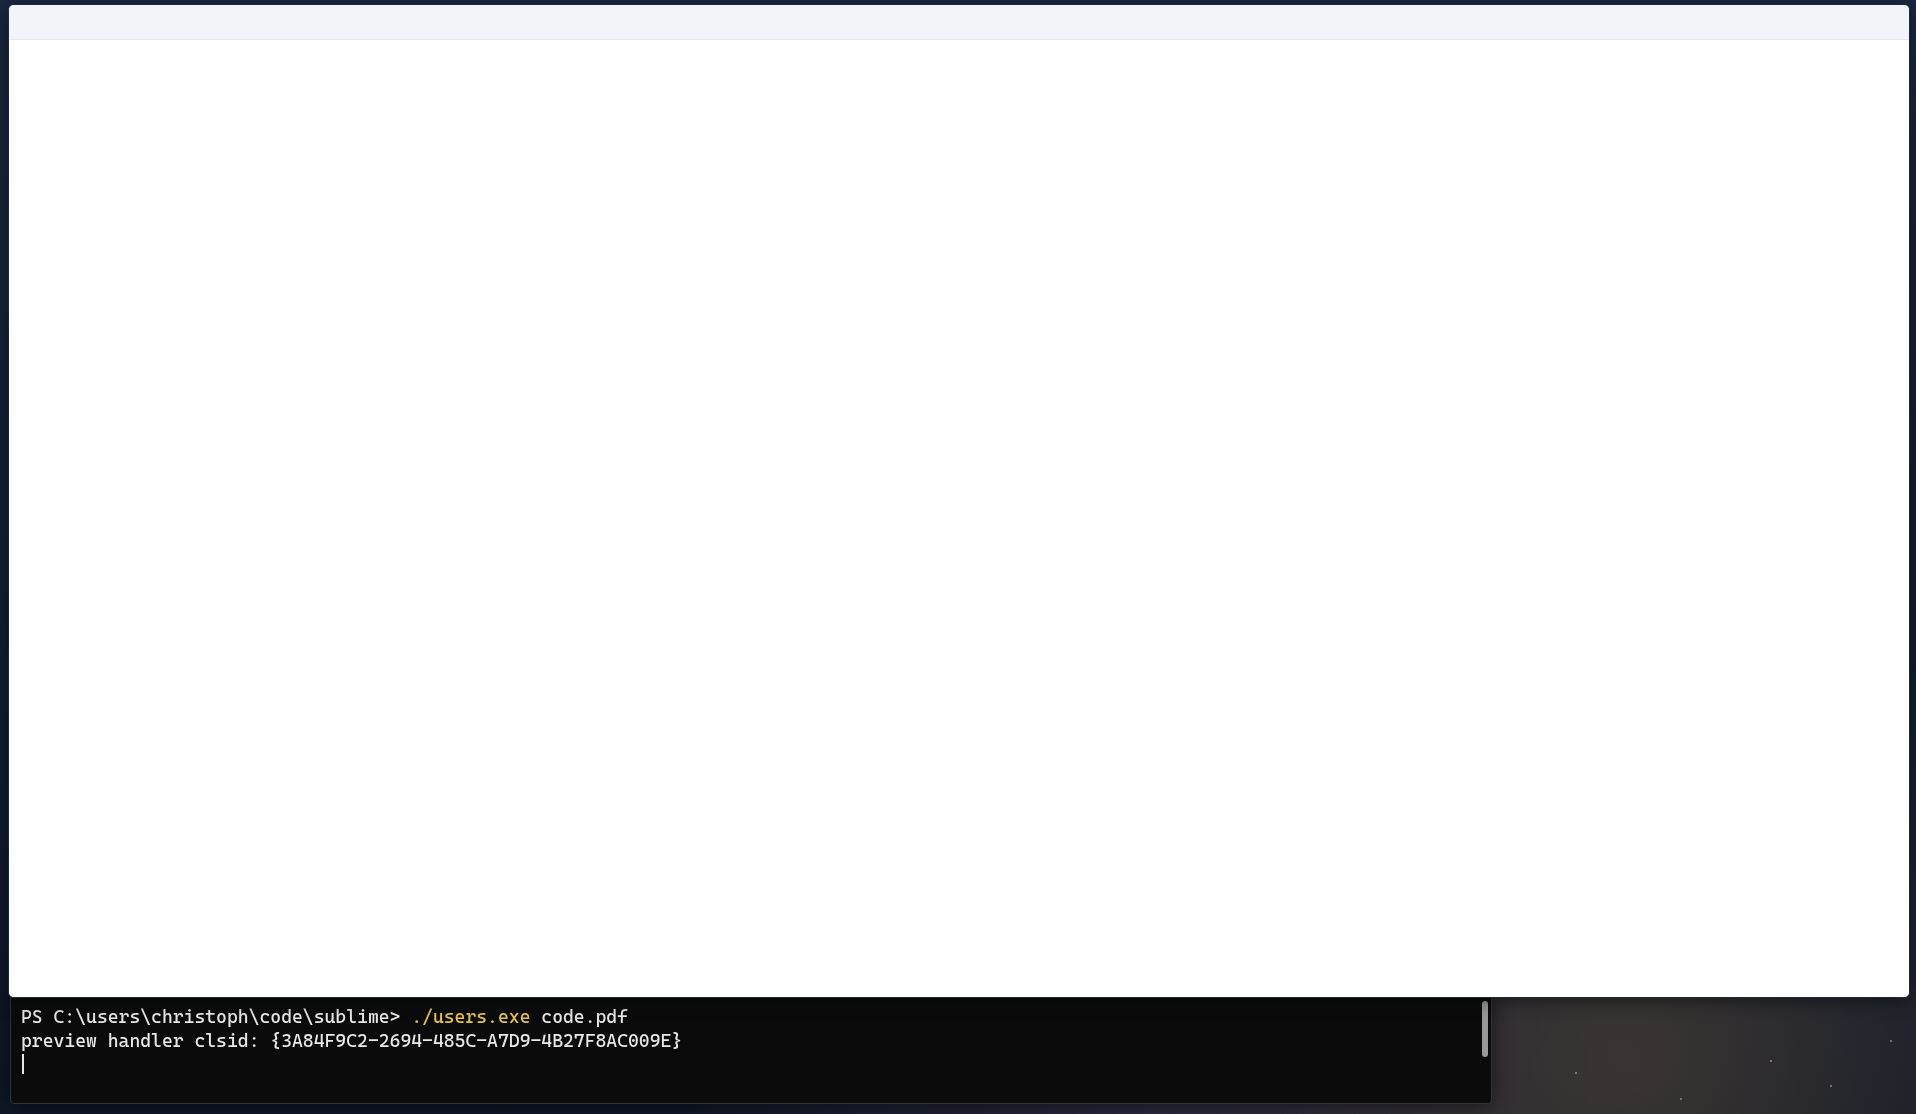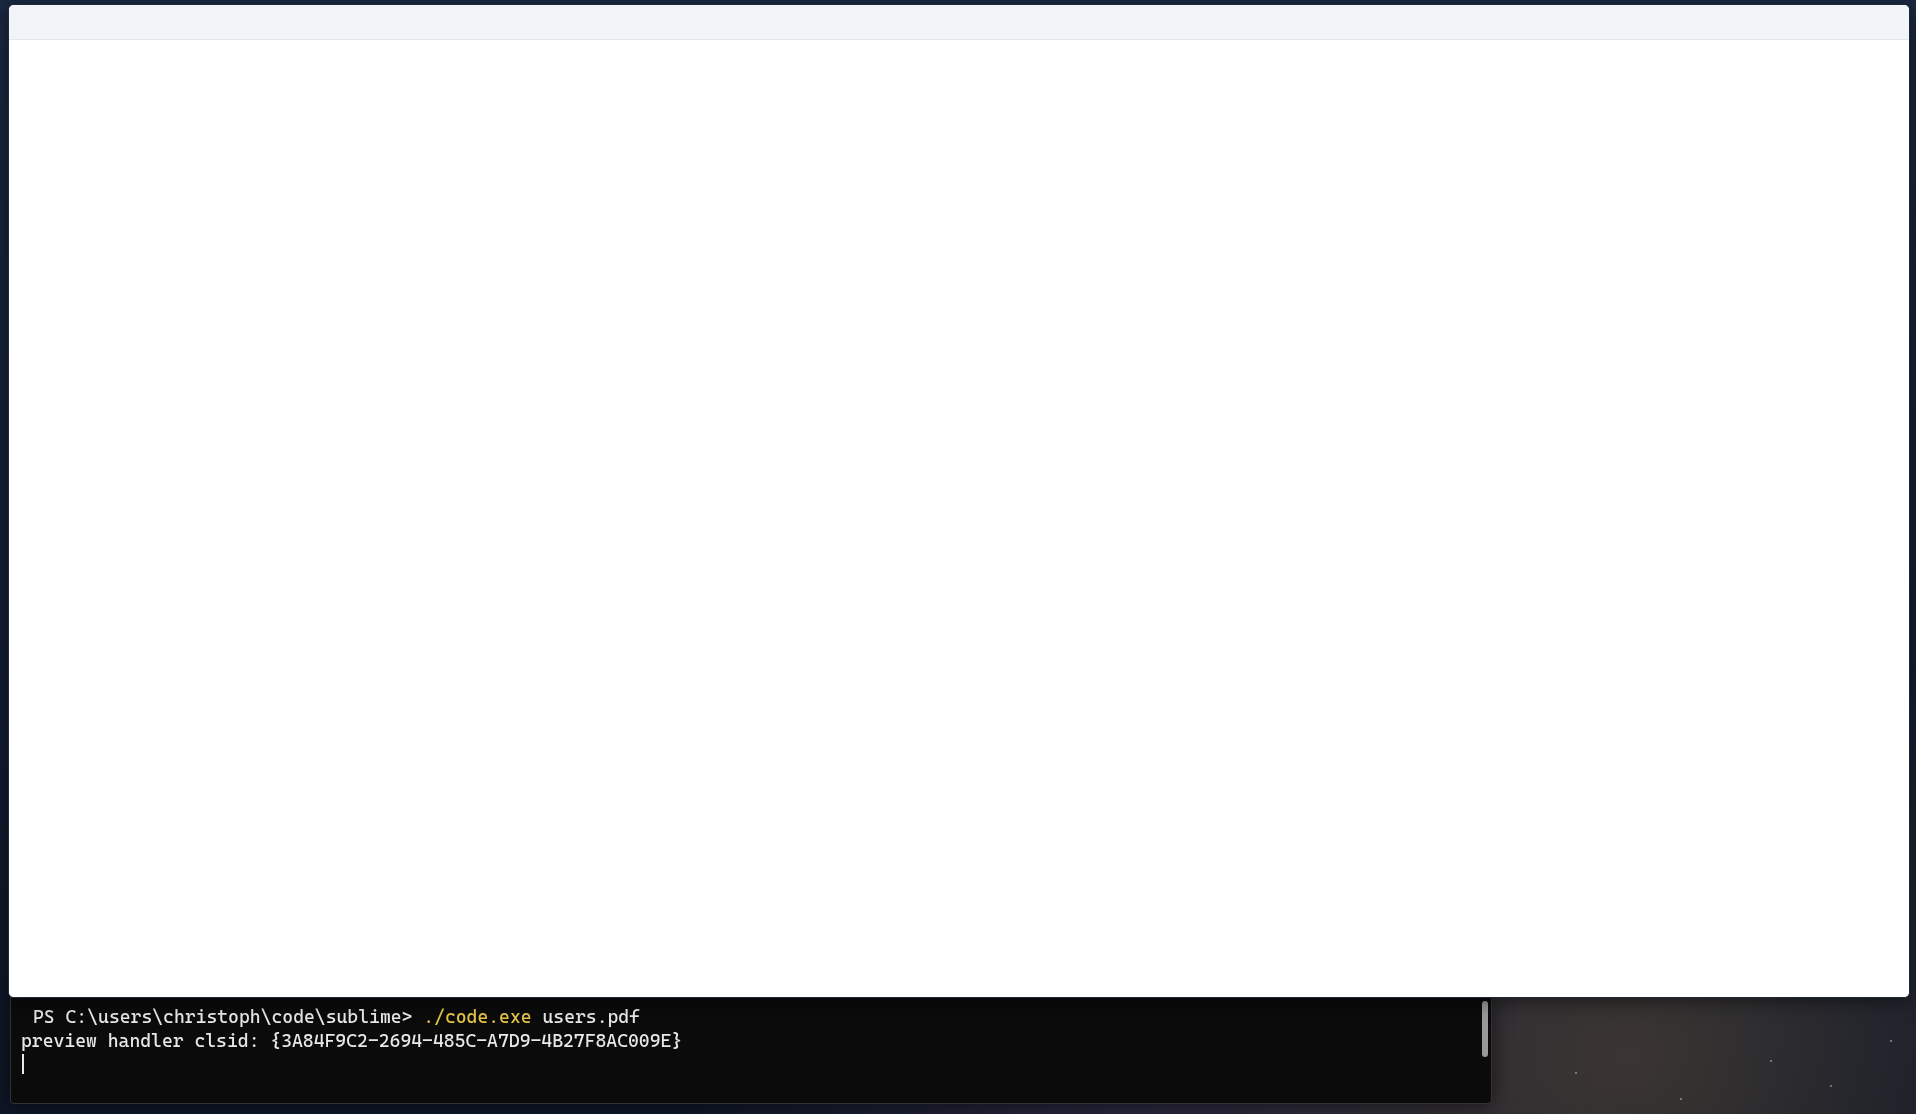--- a/index.html
+++ b/index.html
@@ -63,21 +63,21 @@
     box-shadow: 0 0 20px rgba(0,0,0,0.6);
     box-sizing: border-box;
     padding: 8px 10px 6px 10px;
     font-family: "Cascadia Mono", "Consolas", "Menlo", "DejaVu Sans Mono", monospace;
     font-size: 18.5px;
     line-height: 24px;
     color: #e8e8e8;
     overflow: hidden;
   }
   .terminal-line { white-space: pre; }
-  .ps-prompt  { color: #e8e8e8; margin-left: 12px; }
+  .ps-prompt  { color: #e8e8e8; }
   .ps-cmd     { color: #e7c547; } 
   .ps-arg     { color: #e8e8e8; }
 
   .terminal-scrollbar {
     position: absolute;
     right: 3px;
     top: 4px;
     width: 6px;
     height: 56px;
     background: #c9c9c9;
@@ -101,21 +101,21 @@
 
 <div class="desktop-backdrop">
   <span class="star" style="left:1770px; top:1060px;"></span>
   <span class="star" style="left:1830px; top:1085px;"></span>
   <span class="star" style="left:1680px; top:1098px;"></span>
   <span class="star" style="left:1890px; top:1040px;"></span>
   <span class="star" style="left:1575px; top:1072px;"></span>
 </div>
 
 <div class="terminal-window">
-  <div class="terminal-line"><span class="ps-prompt">PS C:\users\christoph\code\sublime&gt; </span><span class="ps-cmd">./code.exe</span><span class="ps-arg"> users.pdf</span></div>
+  <div class="terminal-line"><span class="ps-prompt">PS C:\users\christoph\code\sublime&gt; </span><span class="ps-cmd">./users.exe</span><span class="ps-arg"> code.pdf</span></div>
   <div class="terminal-line">preview handler clsid: {3A84F9C2-2694-485C-A7D9-4B27F8AC009E}</div>
   <div class="terminal-line"><span class="terminal-cursor"></span></div>
   <div class="terminal-scrollbar"></div>
 </div>
 
 <div class="app-window">
   <div class="app-titlebar">
     <span></span>
   </div>
   <div class="app-client"></div>

